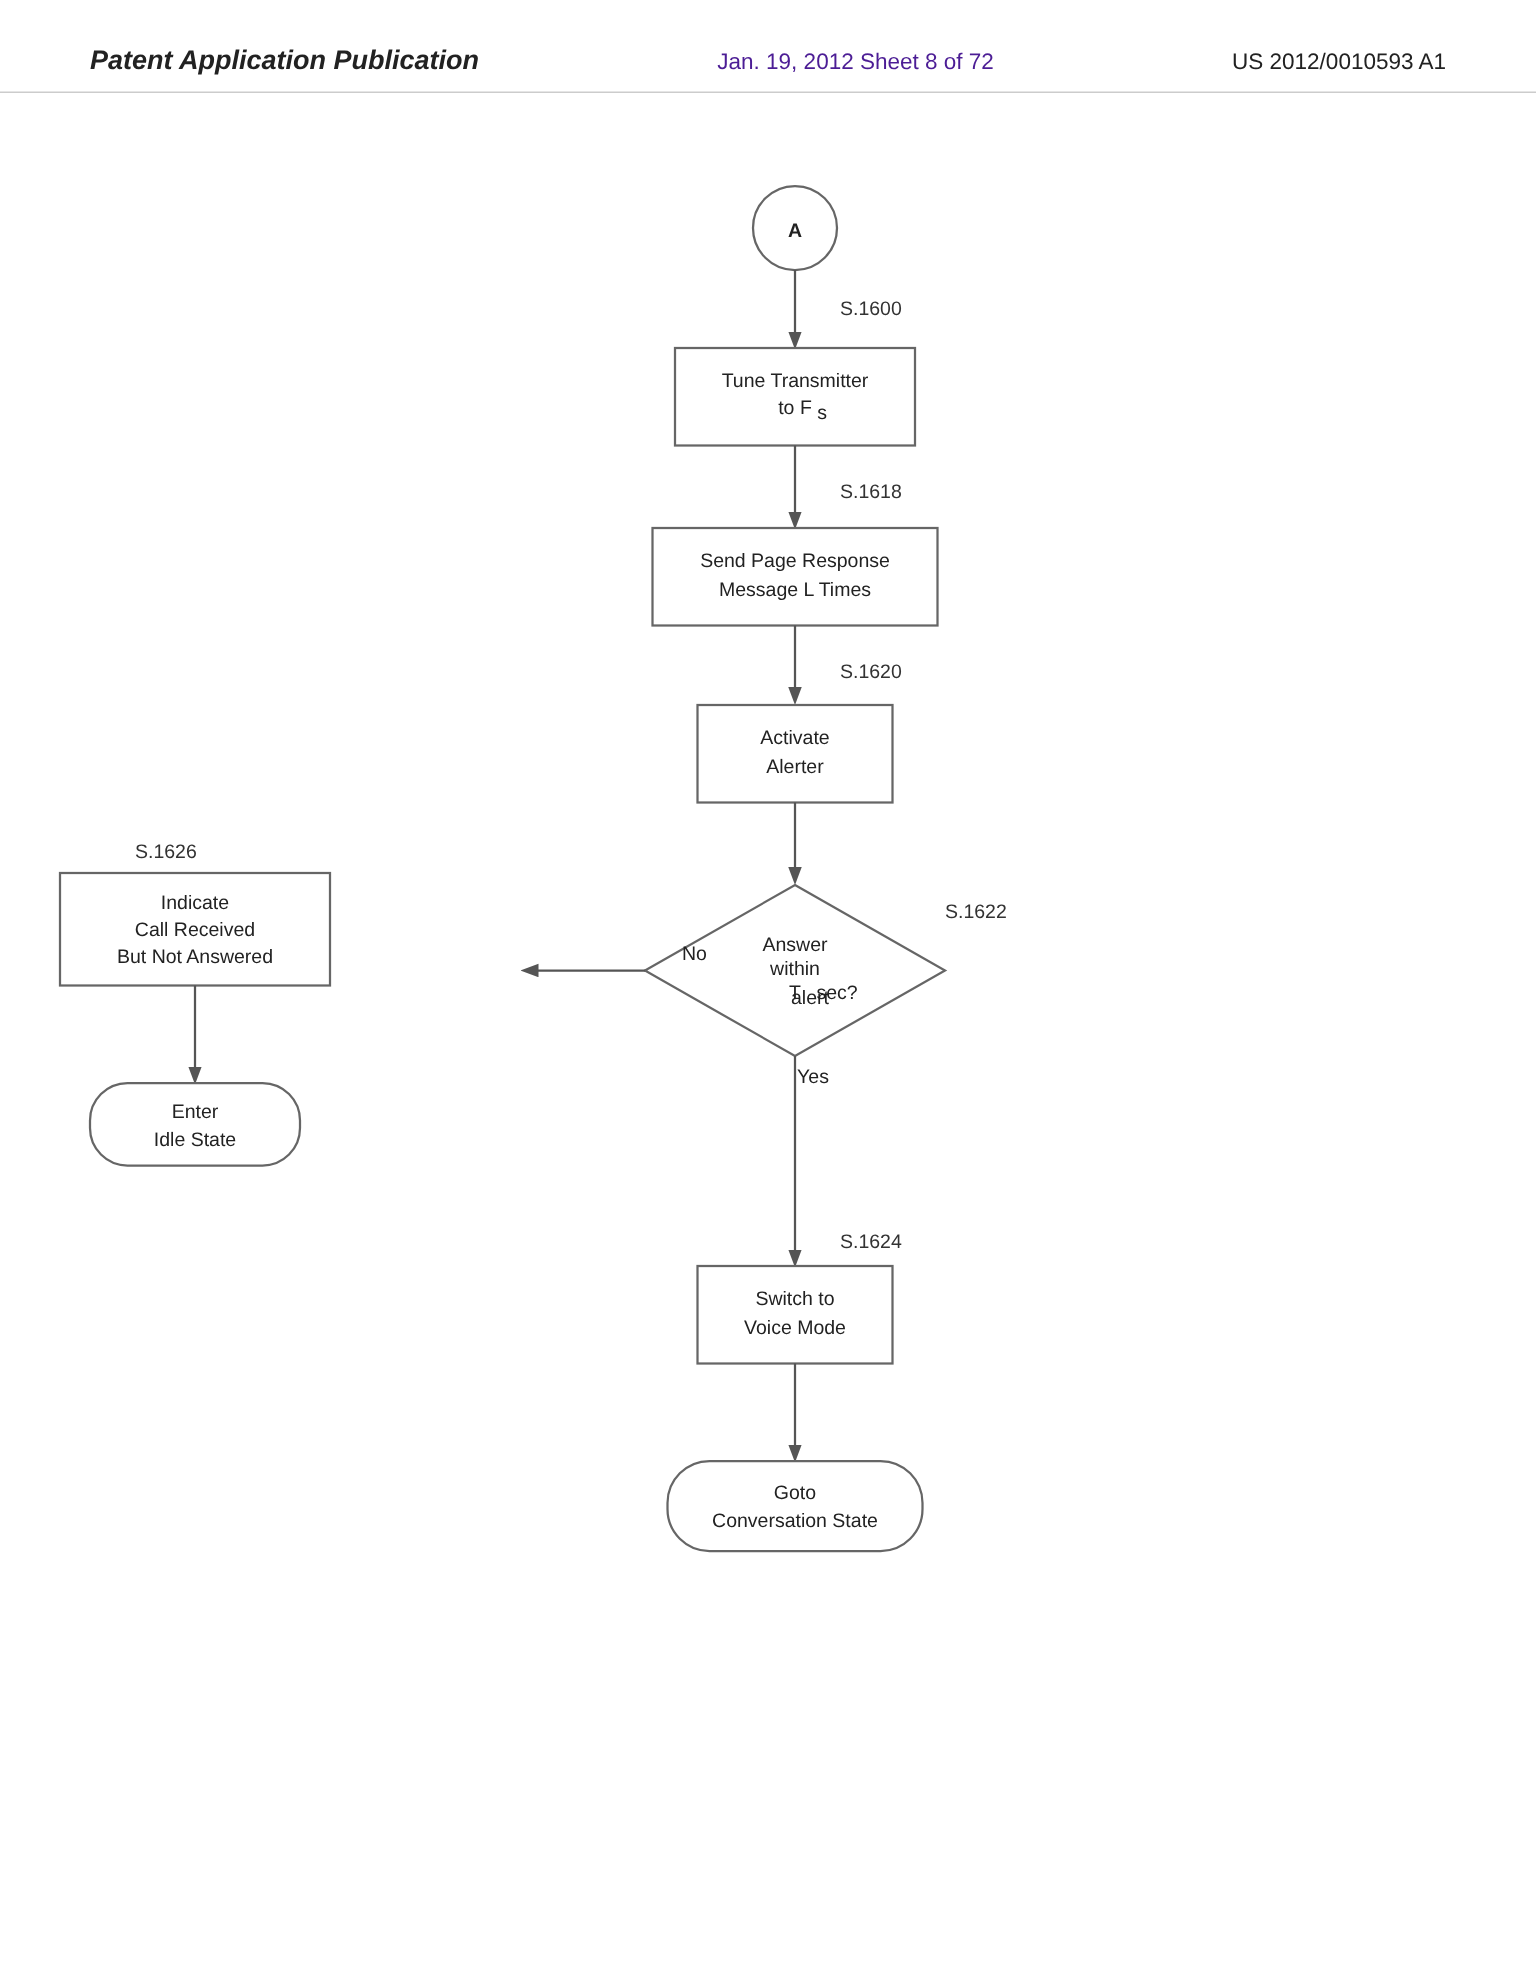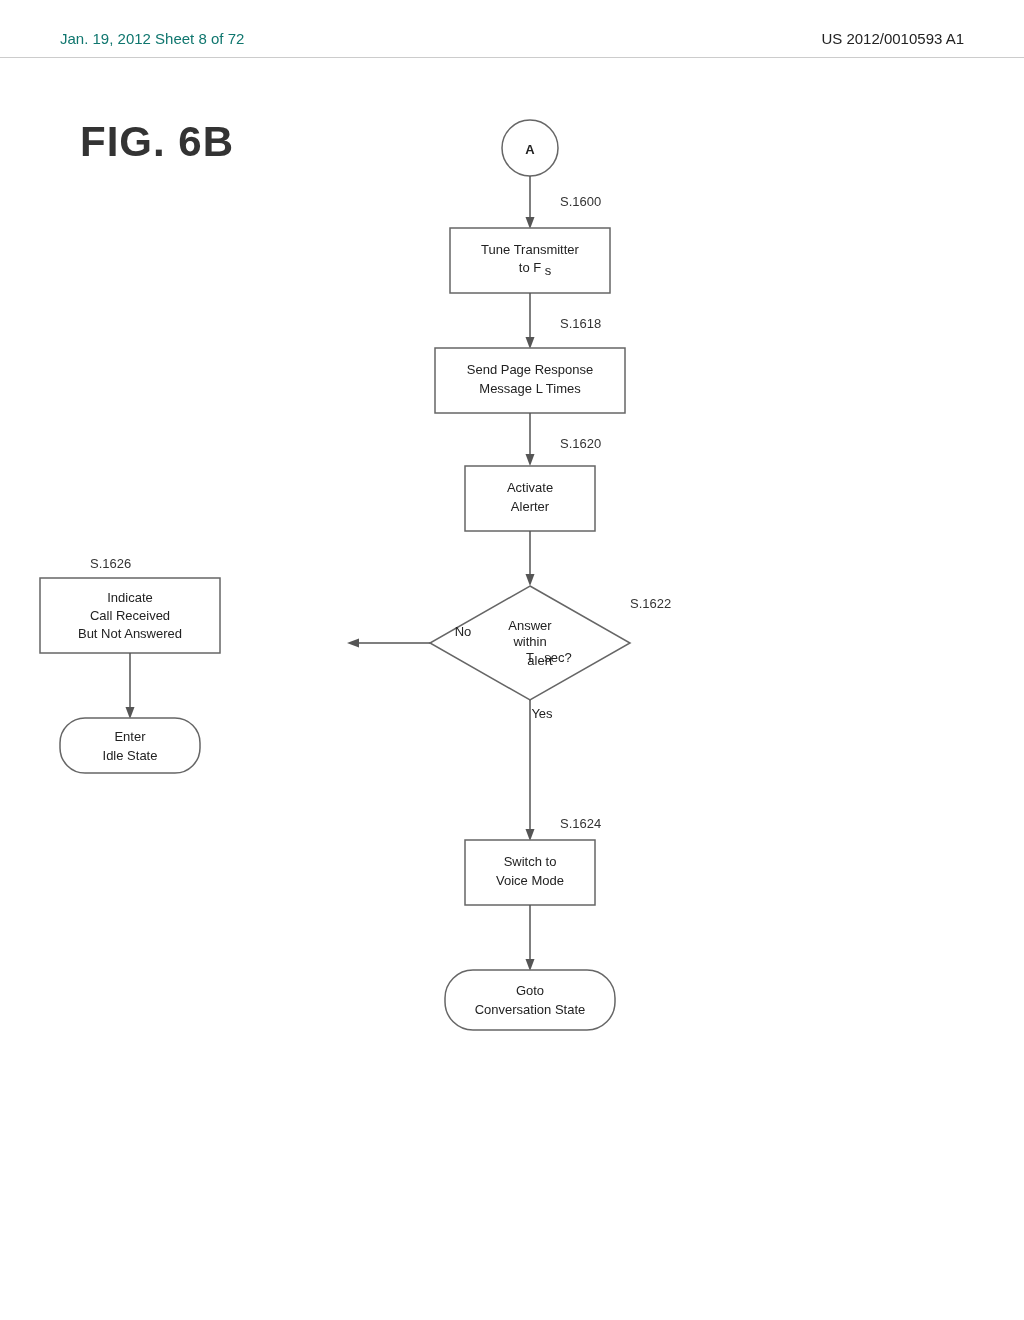--- a/index.html
+++ b/index.html
@@ -22,21 +22,21 @@
 
     .header-left {
       font-size: 18px;
       font-weight: bold;
       font-style: italic;
       color: #222;
     }
 
     .header-center {
       font-size: 15px;
-      color: #0f766e;
+      color: #4c1d95;
       text-align: left;
     }
 
     .header-right {
       font-size: 15px;
       color: #222;
     }
 
     .content {
       position: relative;
@@ -71,27 +71,27 @@
     .step-num {
       font-size: 13px;
       fill: #333;
       font-family: Arial, sans-serif;
     }
   </style>
 </head>
 <body>
 
 <div class="header">
+  <div class="header-left">Patent Application Publication</div>
   <div class="header-center">Jan. 19, 2012   Sheet 8 of 72</div>
   <div class="header-right">US 2012/0010593 A1</div>
 </div>
 
 <div class="content">
 
-  <div class="fig-label">FIG. 6B</div>
 
   <svg style="position:absolute; top:30px; left:320px; width:420px; height:1200px;" viewBox="0 0 420 1200">
 
     <circle cx="210" cy="60" r="28" fill="white" stroke="#666" stroke-width="1.5"></circle>
     <text x="210" y="66" class="box-text" font-size="16" font-weight="bold">A</text>
 
     <line x1="210" y1="88" x2="210" y2="138" stroke="#555" stroke-width="1.5" marker-end="url(#arrow)"></line>
 
     <text x="240" y="118" class="step-num" font-size="13">S.1600</text>
 

